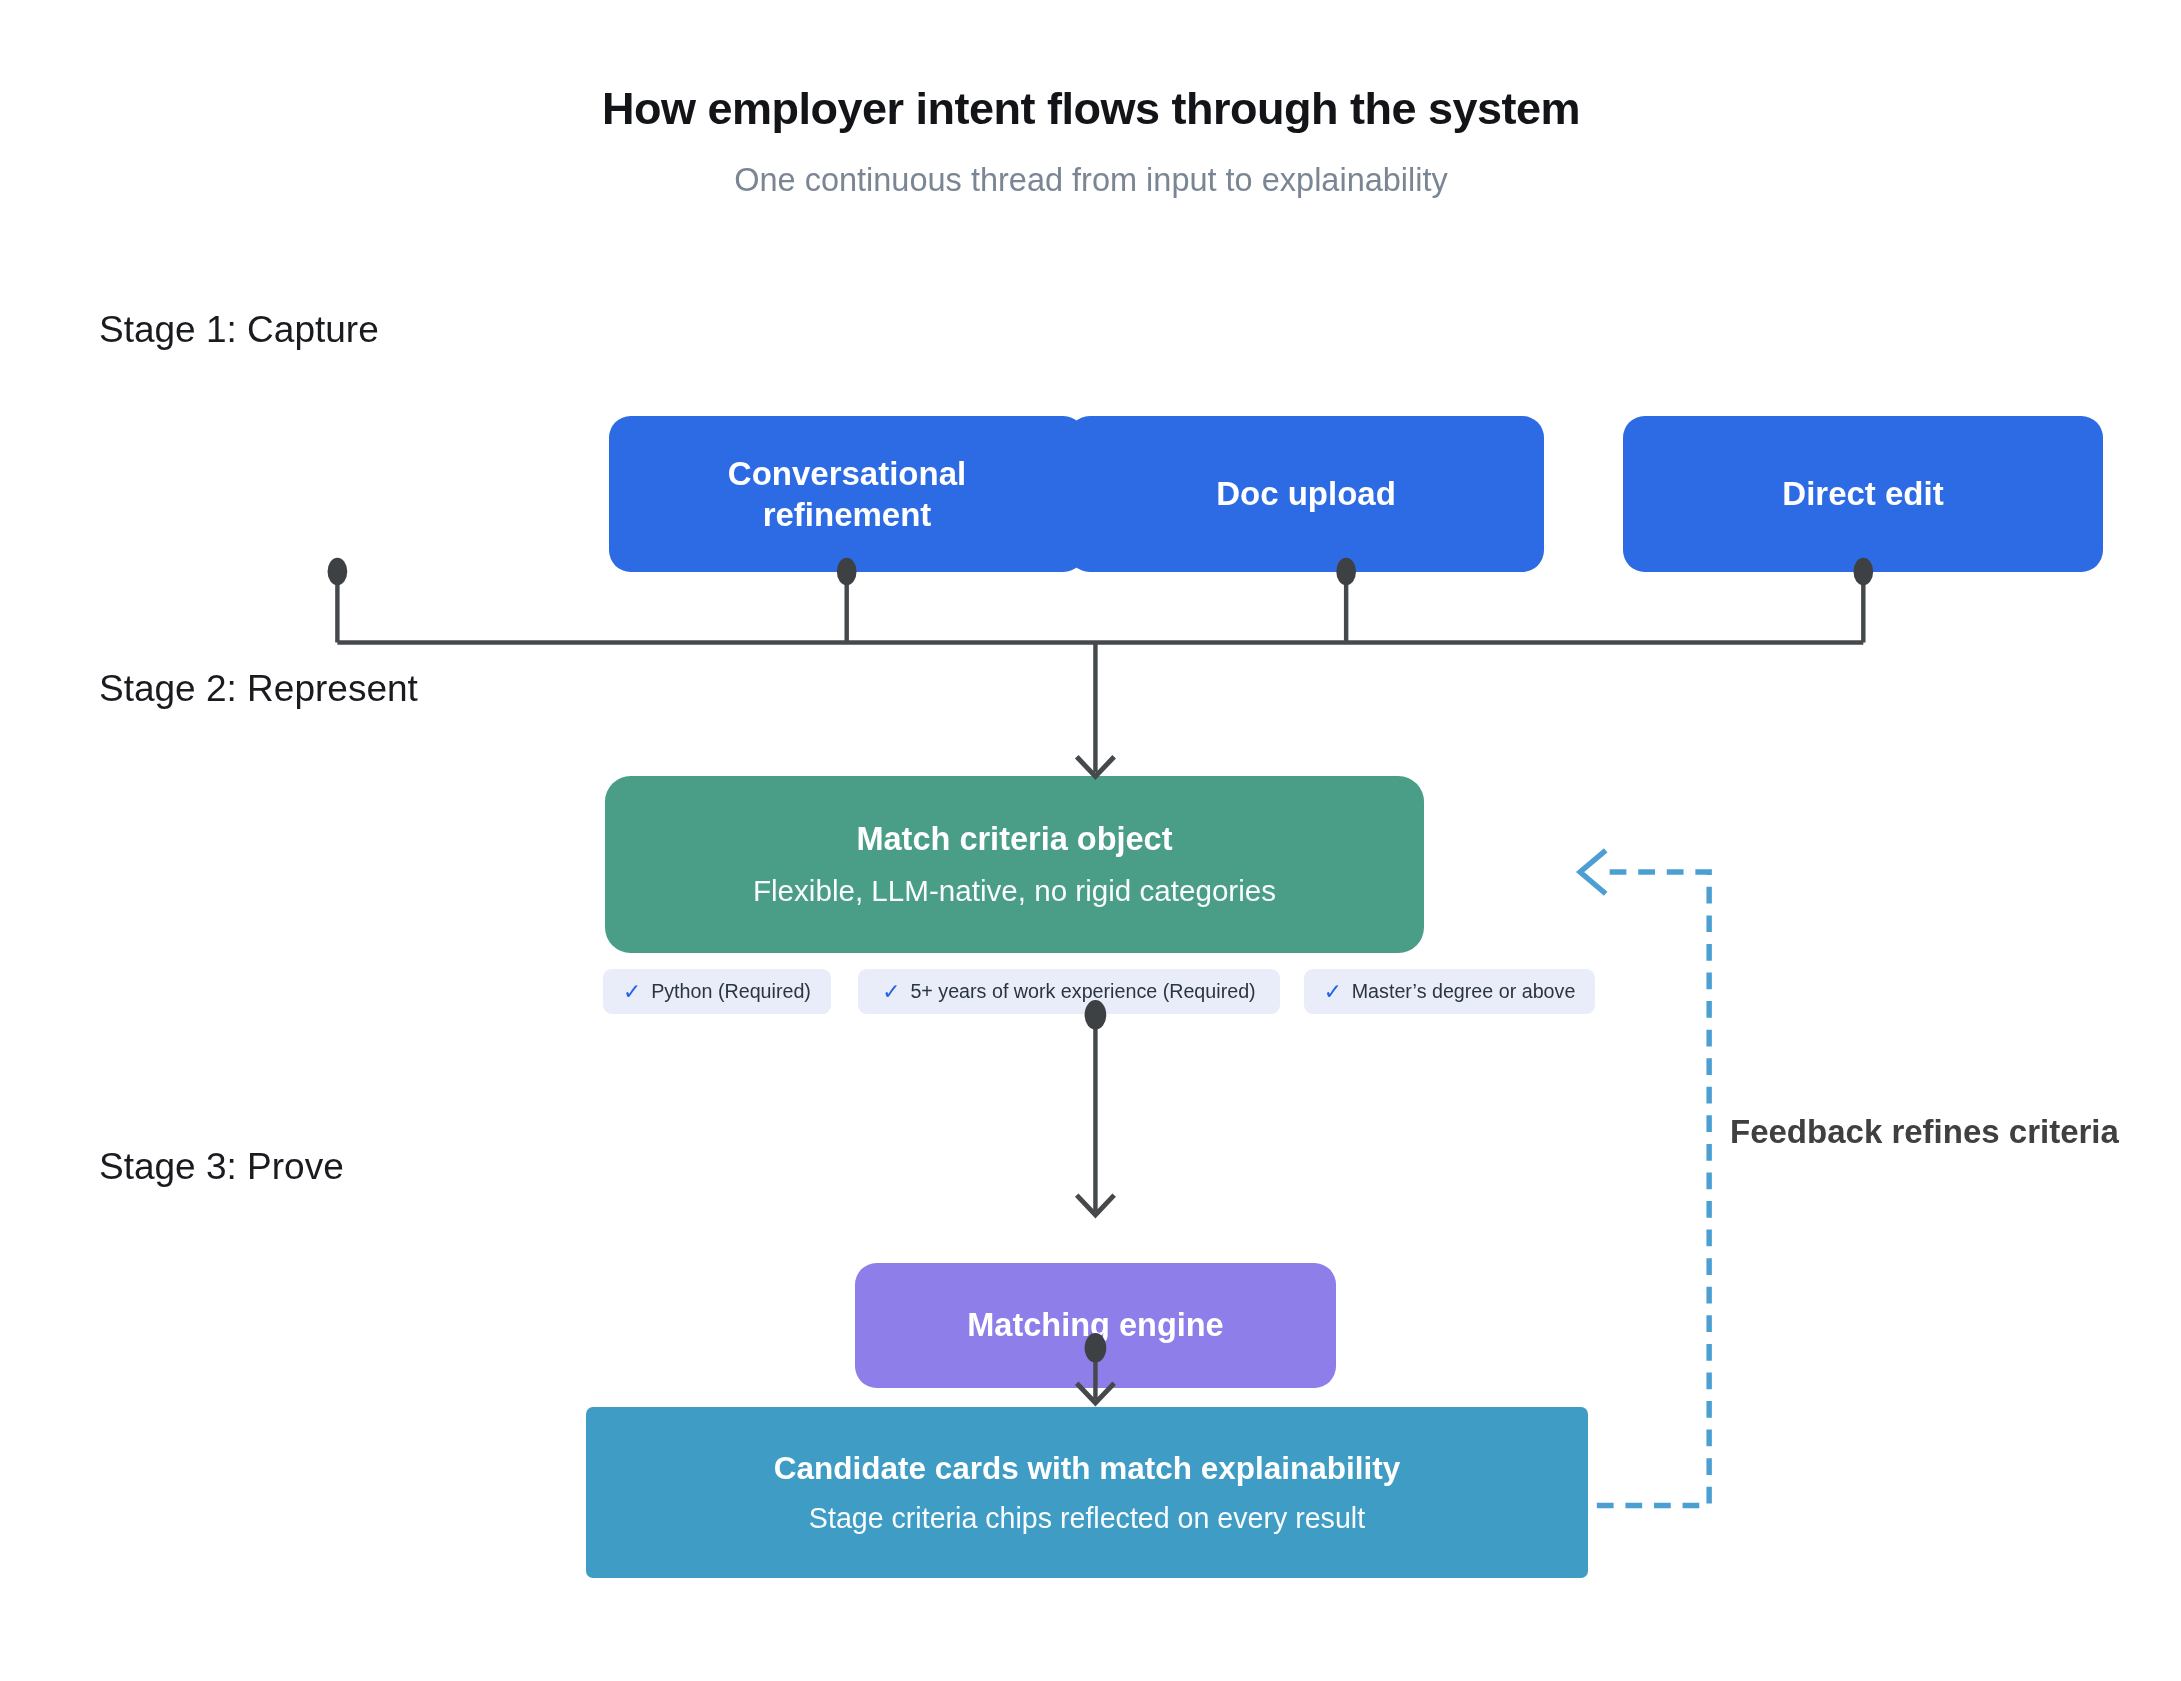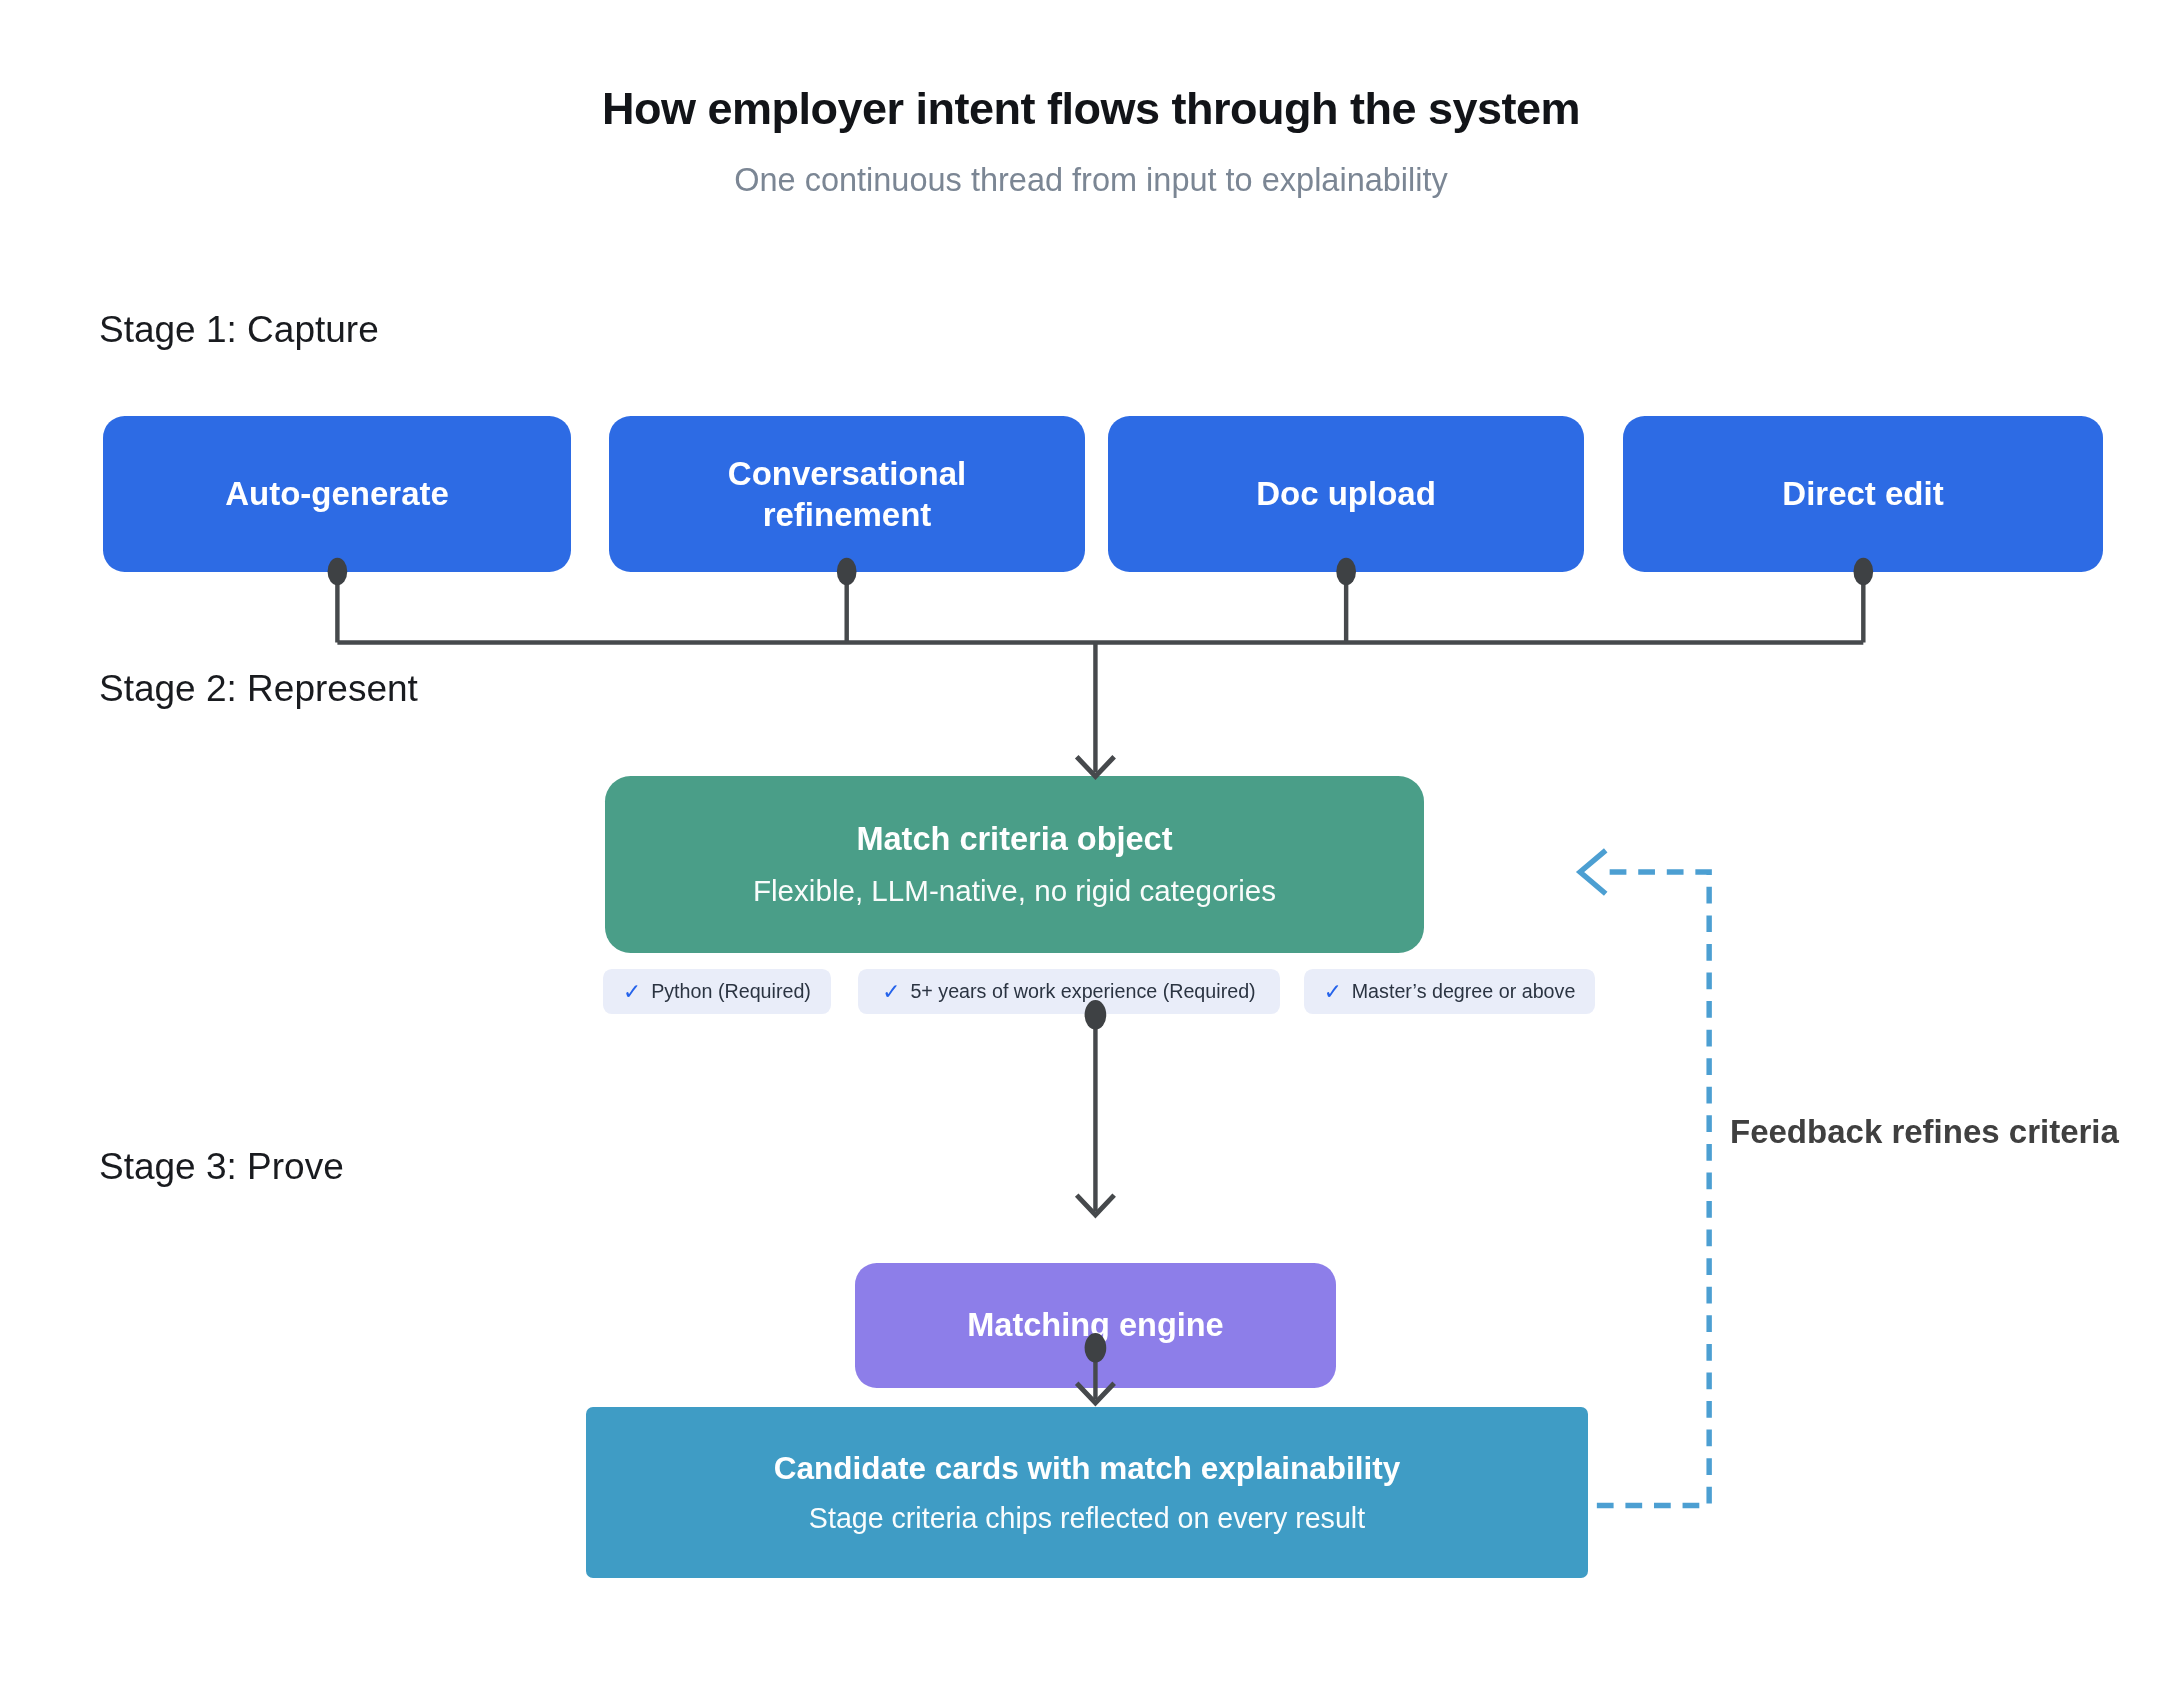--- a/index.html
+++ b/index.html
@@ -106,23 +106,22 @@
 
 <div class="canvas">
 
   <div class="abs page-title">How employer intent flows through the system</div>
   <div class="abs page-subtitle">One continuous thread from input to explainability</div>
 
   <div class="abs stage-label" style="left:99px; top:309px;">Stage 1: Capture</div>
   <div class="abs stage-label" style="left:99px; top:668px;">Stage 2: Represent</div>
   <div class="abs stage-label" style="left:99px; top:1146px;">Stage 3: Prove</div>
 
-  <div class="abs node node-blue" style="left:103px; top:416px; width:468px; height:156px;">Auto-generate</div>
   <div class="abs node node-blue" style="left:609px; top:416px; width:476px; height:156px;">Conversational refinement</div>
-  <div class="abs node node-blue" style="left:1108px; top:416px; width:476px; height:156px;">Doc upload</div>
+  <div class="abs node node-blue" style="left:1068px; top:416px; width:476px; height:156px;">Doc upload</div>
   <div class="abs node node-blue" style="left:1623px; top:416px; width:480px; height:156px;">Direct edit</div>
 
   <div class="abs node node-green" style="left:605px; top:776px; width:819px; height:177px;">
     <div class="node-title">Match criteria object</div>
     <div class="node-subtitle">Flexible, LLM-native, no rigid categories</div>
   </div>
 
   <div class="abs chip" style="left:603px; top:969px; width:228px;">
     <span class="chip-check">✓</span>
     <span>Python (Required)</span>

